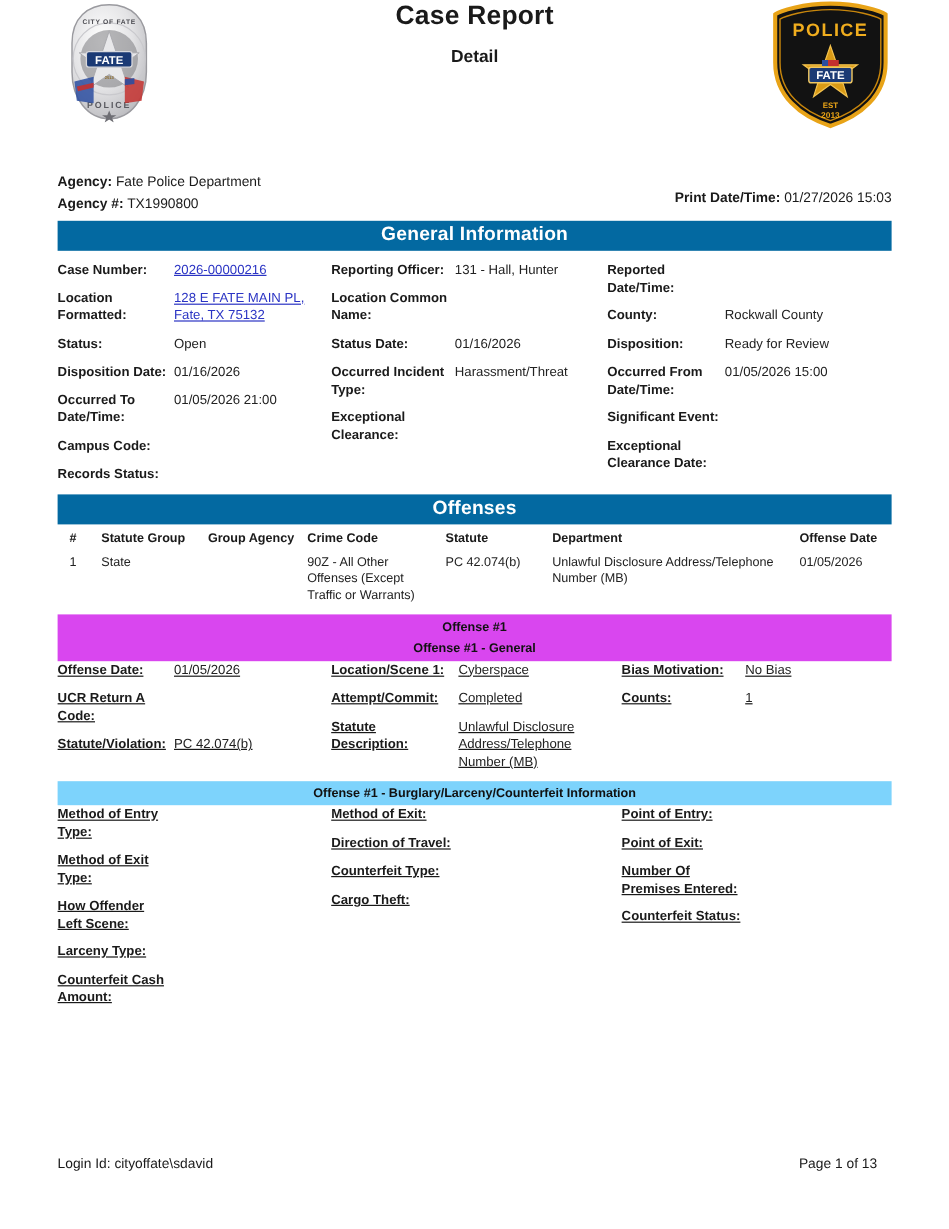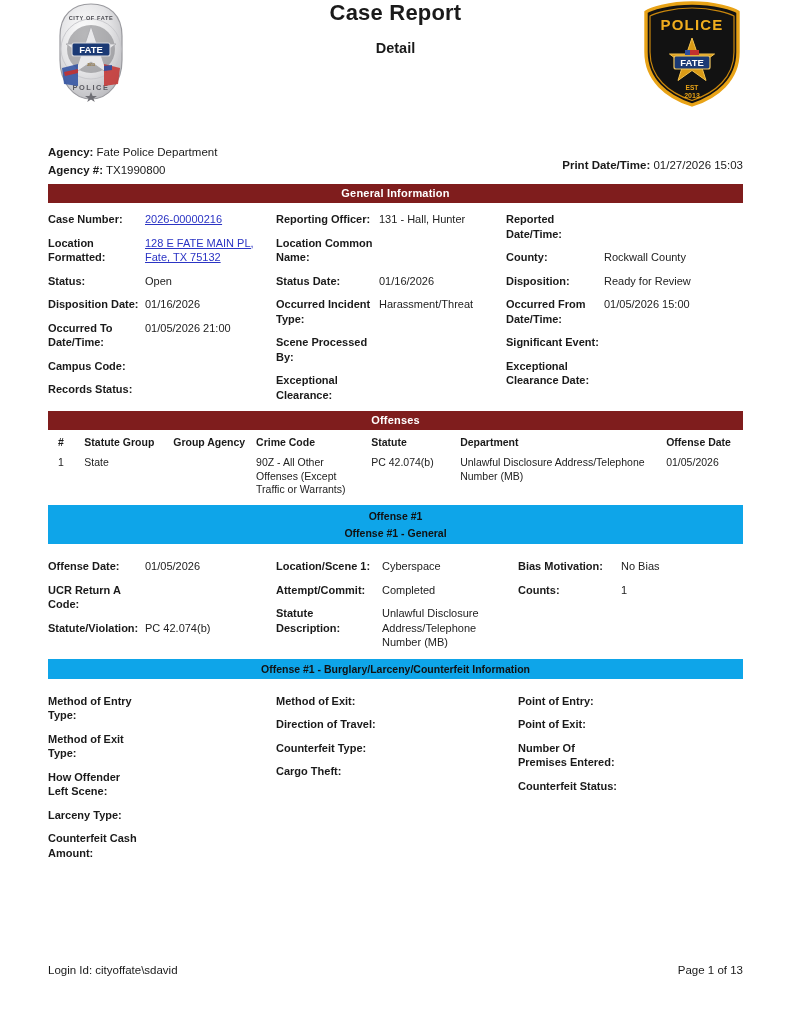--- a/index.html
+++ b/index.html
@@ -65,38 +65,38 @@
     height: 40px;
     font-size: 11.5px;
   }
   .agency-left { position: absolute; left: 0; top: 0; line-height: 1.55; }
   .agency-right { position: absolute; right: 0; top: 15px; }
   .lbl { font-weight: bold; }
   .val { font-weight: normal; }
 
   
   .bar-black {
-    background: #7f1d1d;
+    background: #0369a1;
     color: #ffffff;
     text-align: center;
-    font-size: 11px;
+    font-size: 16px;
     font-weight: bold;
     padding: 3px 0 4px 0;
     letter-spacing: 0.2px;
   }
   .bar-gray {
-    background: #0ea5e9;
+    background: #7dd3fc;
     color: #111;
     text-align: center;
     font-size: 10.5px;
     font-weight: bold;
     padding: 4px 0 4px 0;
   }
   .bar-gray-tall {
-    background: #0ea5e9;
+    background: #d946ef;
     color: #111;
     text-align: center;
     font-size: 10.5px;
     font-weight: bold;
     padding: 5px 0 0 0;
   }
   .bar-gray-tall .line2 {
     padding: 5px 0 5px 0;
   }
 
@@ -150,37 +150,38 @@
   .c-agy   { width: 78px; }
   .c-code  { width: 110px; }
   .c-stat  { width: 84px; }
   .c-desc  { width: 200px; }
   .c-date  { width: 72px; }
 
   
   .det3 {
     display: grid;
     grid-template-columns: 228px 242px 1fr;
-    padding-top: 15px;
+    padding-top: 1px;
     font-size: 11px;
+    text-decoration: underline;
   }
   .drow {
     display: grid;
     grid-template-columns: 97px 1fr;
     margin-bottom: 9px;
     line-height: 1.32;
   }
   .drow.m2 { grid-template-columns: 106px 1fr; }
   .drow.m3 { grid-template-columns: 103px 1fr; }
 
   
   .footer {
     position: absolute;
     left: 48px;
-    right: 48px;
+    right: 60px;
     bottom: 48px;
     font-size: 11.5px;
     display: flex;
     justify-content: space-between;
     color: #1a1a1a;
   }
 </style>
 </head>
 <body>
 
@@ -292,24 +293,20 @@
         <span class="fl">Location Common Name:</span>
         <span class="fv"></span>
       </div>
       <div class="frow w2">
         <span class="fl">Status Date:</span>
         <span class="fv">01/16/2026</span>
       </div>
       <div class="frow w2">
         <span class="fl">Occurred Incident Type:</span>
         <span class="fv">Harassment/Threat</span>
-      </div>
-      <div class="frow w2">
-        <span class="fl">Scene Processed By:</span>
-        <span class="fv"></span>
       </div>
       <div class="frow w2">
         <span class="fl">Exceptional Clearance:</span>
         <span class="fv"></span>
       </div>
     </div>
 
     <div class="gcol">
       <div class="frow w3">
         <span class="fl">Reported Date/Time:</span>

